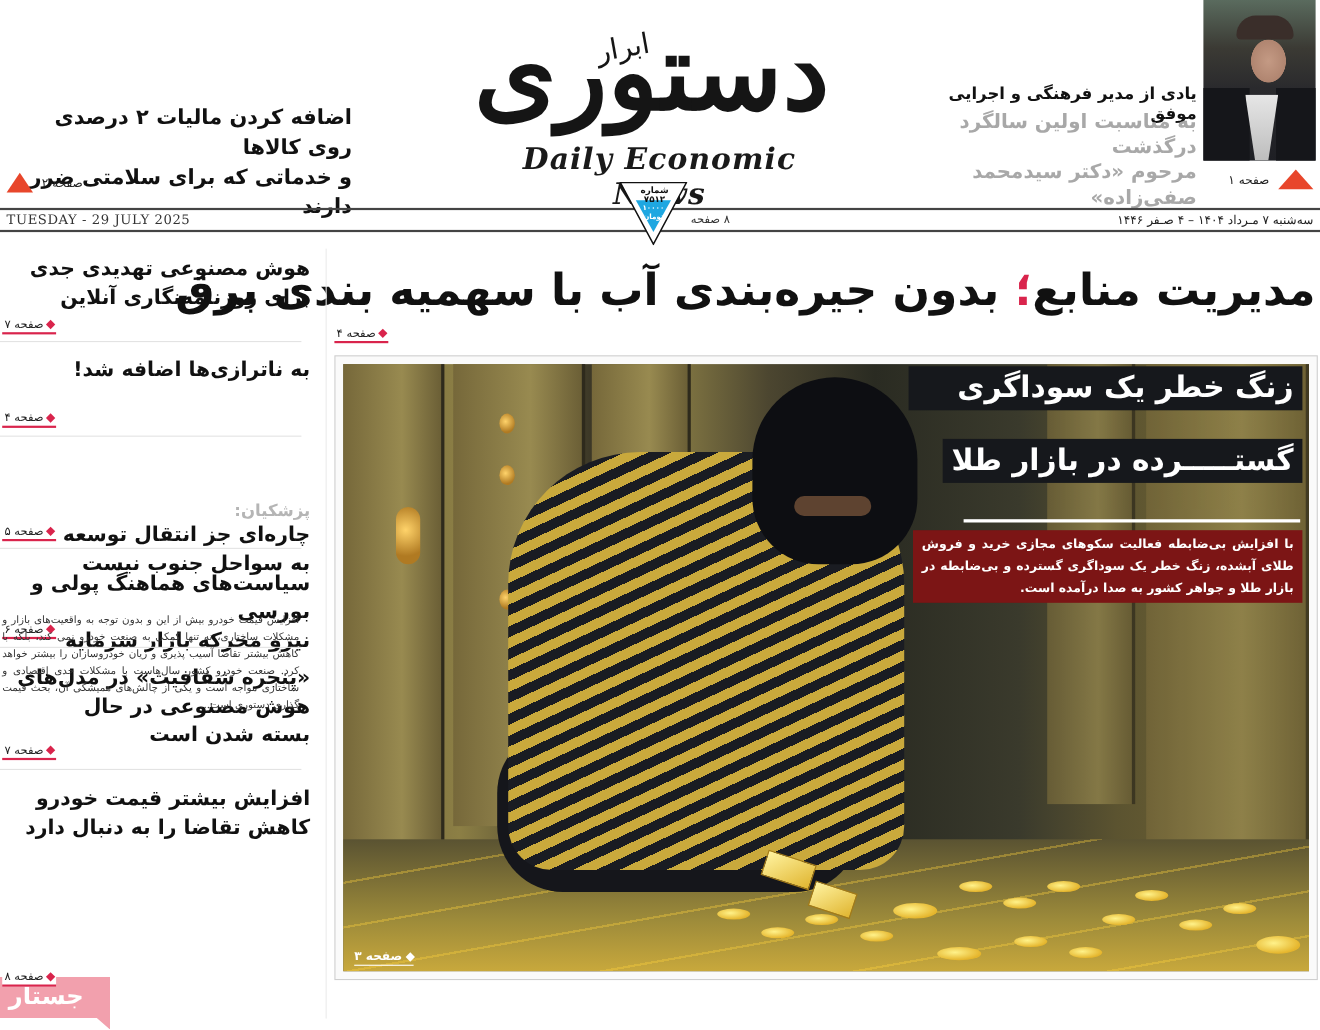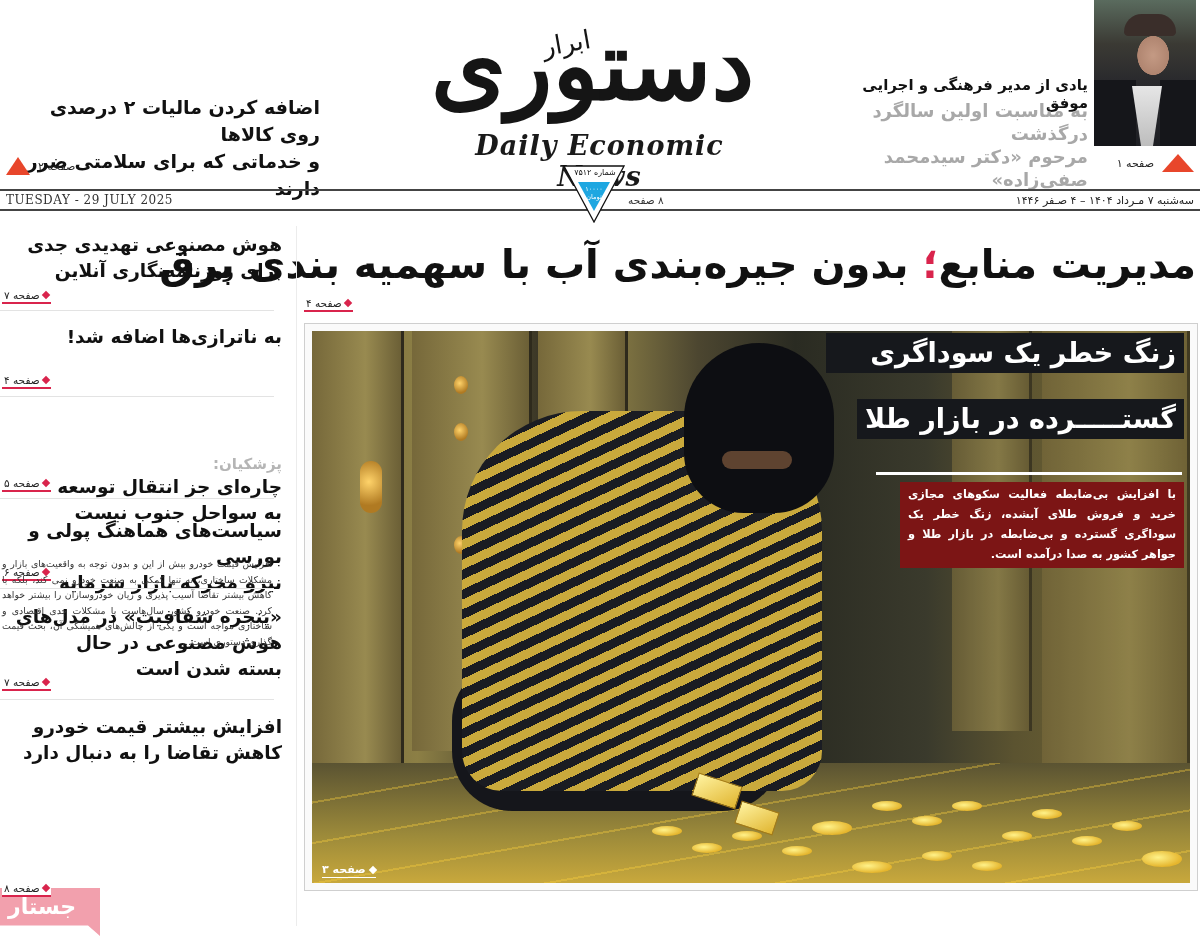--- a/index.html
+++ b/index.html
@@ -13,21 +13,21 @@
   .teaser-left .headline { font-family: "DejaVu Sans", sans-serif; font-weight: bold; font-size: 19px; line-height: 27px; color: #111; }
   .page-ref-tri { position: absolute; display: flex; align-items: center; gap: 8px; direction: ltr; }
   .tri { width: 0; height: 0; border-left: 12px solid transparent; border-right: 12px solid transparent; border-bottom: 18px solid #e8462b; }
   .page-ref-text { font-size: 11px; color: #222; direction: rtl; }
 
   .logo { position: absolute; left: 420px; top: 6px; width: 345px; height: 160px; }
   .logo-fa { position: absolute; right: 0; top: 0; width: 345px; height: 128px; font-family: "DejaVu Serif", serif; font-weight: bold; font-size: 96px; line-height: 120px; color: #151515; direction: rtl; text-align: center; letter-spacing: -4px; }
   .logo-abrar { position: absolute; left: 122px; top: 22px; font-family: "DejaVu Serif", serif; font-size: 26px; color: #151515; transform: rotate(-10deg); direction: rtl; }
   .logo-en { position: absolute; left: 12px; top: 124px; width: 335px; text-align: center; font-family: "DejaVu Serif", serif; font-weight: bold; font-size: 27px; letter-spacing: 1px; color: #1a1a1a; font-style: italic; }
 
-  .issue-badge { position: absolute; left: 563px; top: 165px; width: 62px; height: 58px; z-index: 5; }
+  .issue-badge { position: absolute; left: 563px; top: 165px; width: 62px; height: 58px; z-index: 5; font-weight: bold; }
   .issue-badge svg { position: absolute; left: 0; top: 0; }
   .issue-number { position: absolute; left: 10px; top: 3px; width: 44px; text-align: center; font-size: 8px; color: #111; direction: rtl; }
   .price-text { position: absolute; left: 17px; top: 20px; width: 28px; text-align: center; font-size: 6.5px; color: #fff; line-height: 8px; }
 
   .teaser-right { position: absolute; right: 4px; top: 0; width: 345px; height: 180px; }
   .portrait { position: absolute; right: 0; top: 0; width: 102px; height: 146px; background:
       radial-gradient(ellipse 26px 32px at 58% 38%, #c49a84 0%, #b08570 60%, transparent 62%),
       linear-gradient(180deg, #5a6b5e 0%, #3b3a34 30%, #2a2a2d 55%, #1e1f24 100%); }
   .portrait .hair { position: absolute; left: 30px; top: 14px; width: 52px; height: 22px; background: #3a2e2a; border-radius: 26px 26px 6px 6px; }
   .portrait .collar { position: absolute; left: 38px; top: 86px; width: 30px; height: 60px; background: linear-gradient(180deg,#e6e6e6,#bdbdbd); clip-path: polygon(0 0,100% 0,70% 100%,30% 100%); }
@@ -72,21 +72,21 @@
   .person-body { position: absolute; left: 150px; top: 80px; width: 360px; height: 380px; border-radius: 120px 120px 40px 40px;
       background: repeating-linear-gradient(155deg, #1a1c22 0 9px, #c9a93c 9px 18px); }
   .person-head { position: absolute; left: 372px; top: 12px; width: 150px; height: 170px; border-radius: 75px 75px 60px 60px; background: #0d0e12; }
   .person-eyes { position: absolute; left: 410px; top: 120px; width: 70px; height: 18px; border-radius: 9px; background: #5e4330; }
   .person-legs { position: absolute; left: 140px; top: 330px; width: 330px; height: 150px; border-radius: 60px; background: #15161b; }
   .gold-bar { position: absolute; width: 46px; height: 24px; background: linear-gradient(135deg, #fff3a0, #e0b530); transform: rotate(18deg); border: 1px solid #a47a16; }
   .coin { position: absolute; width: 30px; height: 10px; border-radius: 50%; background: radial-gradient(ellipse at 40% 40%, #fff28a, #e5b52c 70%); }
 
   .overlay-title { position: absolute; right: 6px; direction: rtl; background: #16181c; color: #fff; font-weight: bold; font-size: 27px; line-height: 40px; padding: 0 8px; white-space: nowrap; }
   .overlay-line { position: absolute; right: 8px; top: 141px; width: 306px; height: 3px; background: #fff; }
-  .overlay-summary { position: absolute; right: 6px; top: 151px; width: 284px; background: #7c1515; color: #fff; direction: rtl; text-align: justify; font-weight: bold; font-size: 11.3px; line-height: 20px; padding: 3px 8px; }
+  .overlay-summary { position: absolute; right: 6px; top: 151px; width: 354px; background: #7c1515; color: #fff; direction: rtl; text-align: justify; font-weight: bold; font-size: 11.3px; line-height: 20px; padding: 3px 8px; }
   .photo-ref { position: absolute; left: 10px; top: 532px; display: flex; align-items: center; gap: 4px; border-bottom: 1px solid #fff; padding-bottom: 1px; }
   .photo-ref .dot { width: 6px; height: 6px; background: #fff; transform: rotate(45deg); }
   .photo-ref .txt { font-size: 11px; color: #fff; font-weight: bold; direction: rtl; }
 </style>
 </head>
 <body>
 
 <div class="masthead">
 
   <div class="teaser-left">

